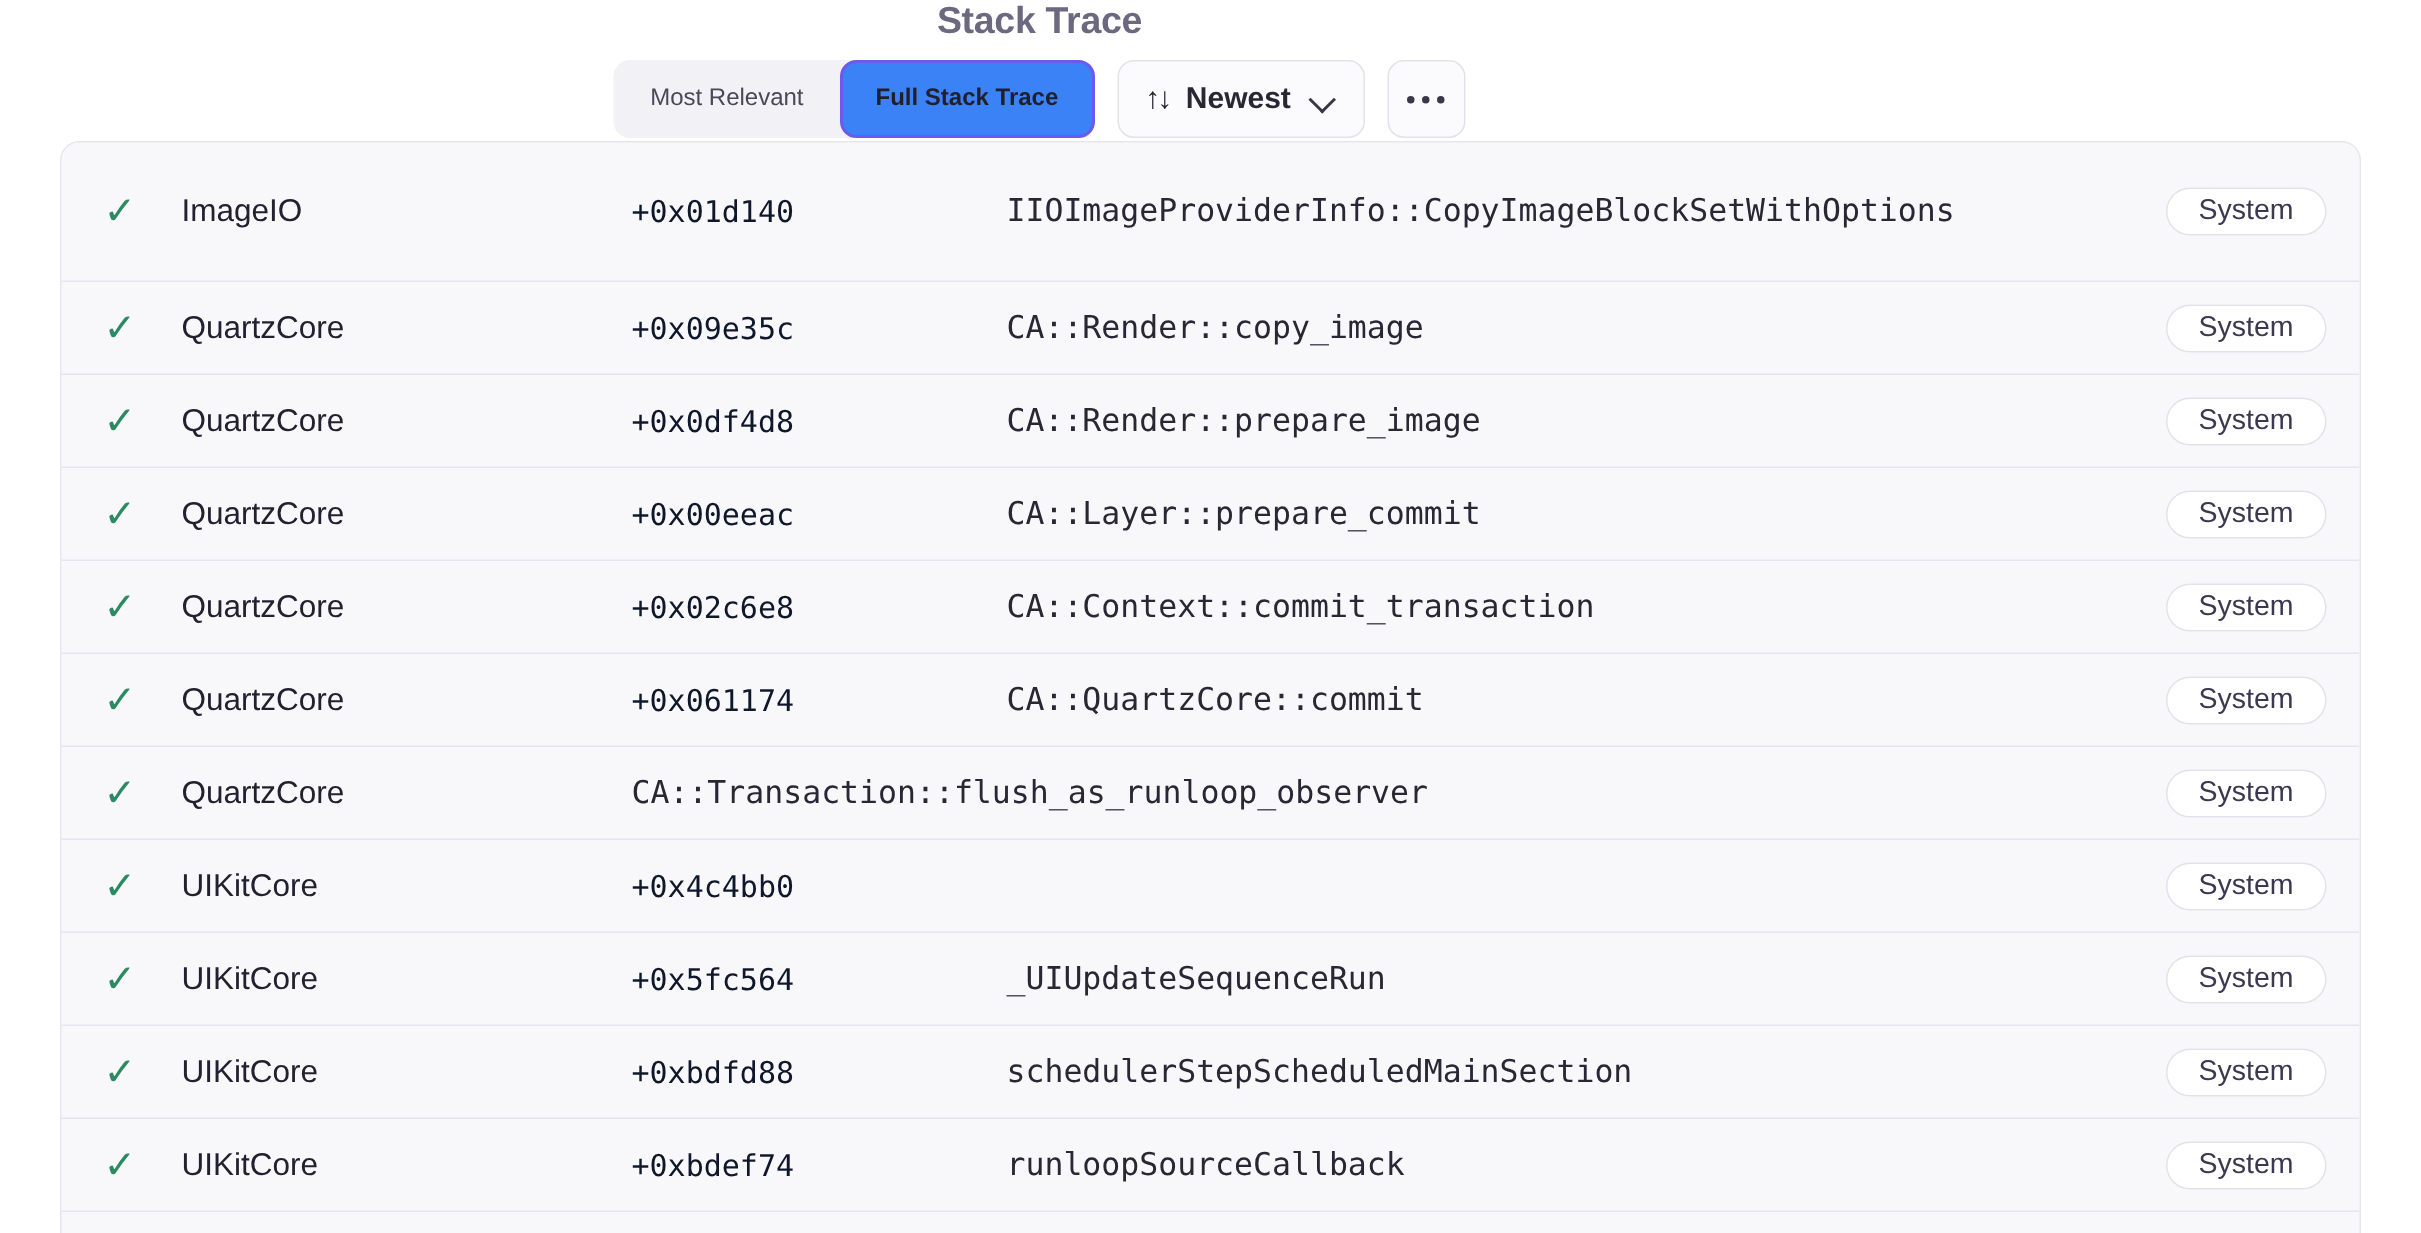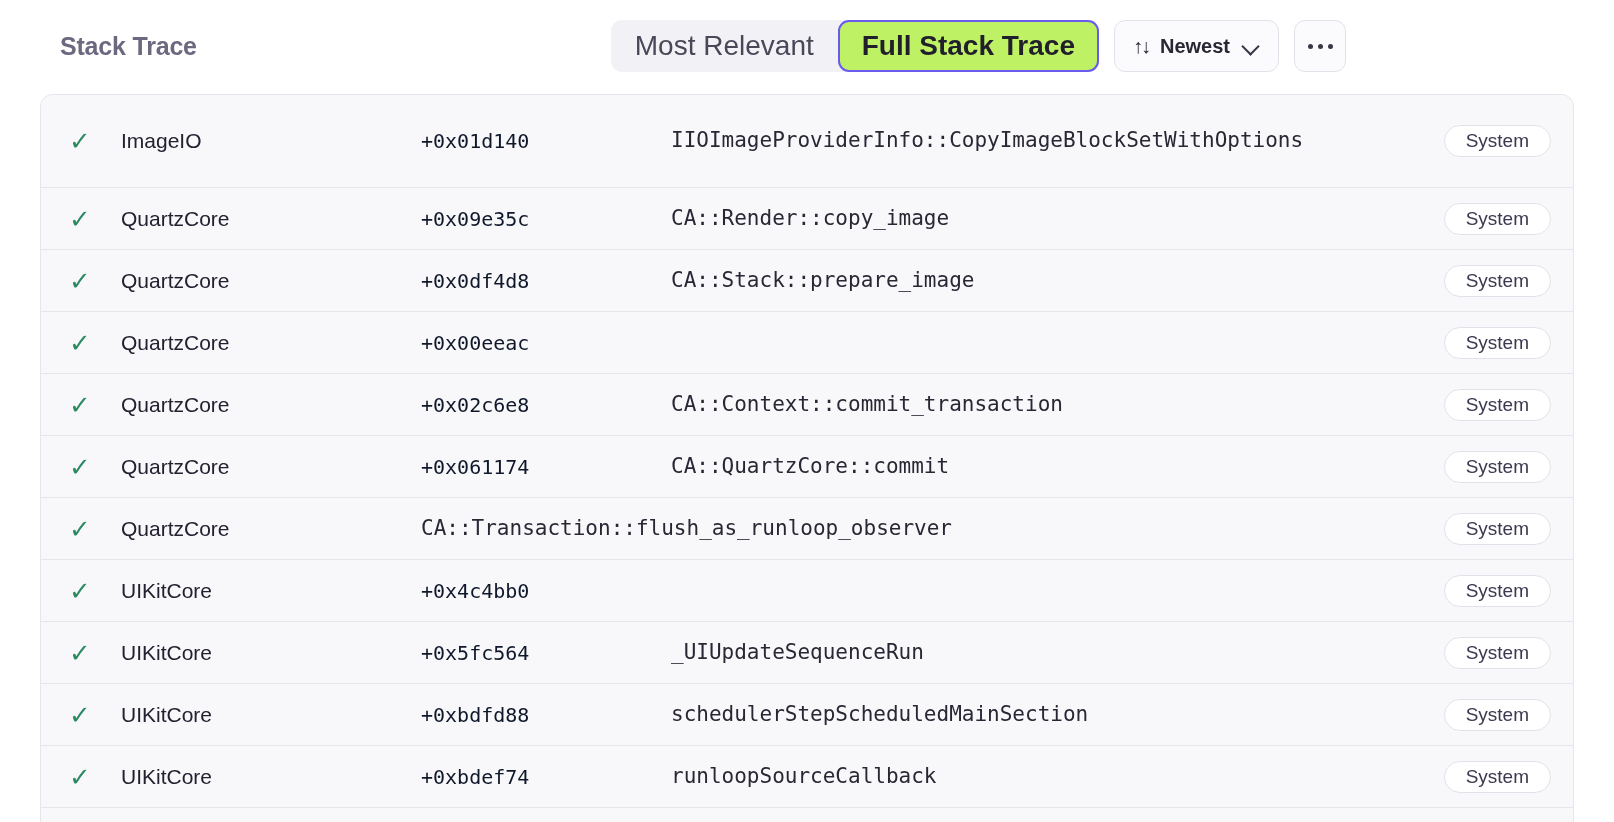--- a/index.html
+++ b/index.html
@@ -21,21 +21,22 @@
 
   
   .header {
     position: absolute;
     left: 0; top: 0;
     width: 1386px;
     height: 92px;
     display: flex;
     align-items: center;
     justify-content: space-between;
-    padding: 0 40px 0 60px;
+    padding: 0 40px 0 40px;
+    flex-direction: column;
   }
 
   .panel-title {
     font-size: 25px;
     font-weight: 700;
     color: #6b6880;
     letter-spacing: -0.2px;
     white-space: nowrap;
   }
 
@@ -53,31 +54,31 @@
     border-radius: 11px;
     height: 52px;
     padding: 0;
   }
   .seg-btn {
     height: 52px;
     display: flex;
     align-items: center;
     justify-content: center;
     padding: 0 22px;
-    font-size: 28px;
+    font-size: 16px;
     font-family: "Liberation Sans", sans-serif;
     color: #4a4758;
     background: transparent;
     border: 2px solid transparent;
     border-radius: 11px;
     cursor: pointer;
     white-space: nowrap;
   }
   .seg-btn.active {
-    background: #bef264;
+    background: #3b82f6;
     color: #211f2b;
     font-weight: 700;
     border: 2px solid #6a5aed;
     border-radius: 11px;
   }
 
   
   .sort-btn {
     height: 52px;
     display: flex;
@@ -276,31 +277,32 @@
         <div class="col-badge">
           <span class="badge">System</span>
         </div>
       </div>
       <div class="trace-row">
         <div class="col-check">
           <span class="check">✓</span>
         </div>
         <div class="col-module">QuartzCore</div>
         <div class="col-addr">+0x0df4d8</div>
-        <div class="col-symbol">CA::Stack::prepare_image</div>
+        <div class="col-symbol">CA::Render::prepare_image</div>
         <div class="col-badge">
           <span class="badge">System</span>
         </div>
       </div>
       <div class="trace-row">
         <div class="col-check">
           <span class="check">✓</span>
         </div>
         <div class="col-module">QuartzCore</div>
         <div class="col-addr">+0x00eeac</div>
+        <div class="col-symbol">CA::Layer::prepare_commit</div>
         <div class="col-badge">
           <span class="badge">System</span>
         </div>
       </div>
       <div class="trace-row">
         <div class="col-check">
           <span class="check">✓</span>
         </div>
         <div class="col-module">QuartzCore</div>
         <div class="col-addr">+0x02c6e8</div>

